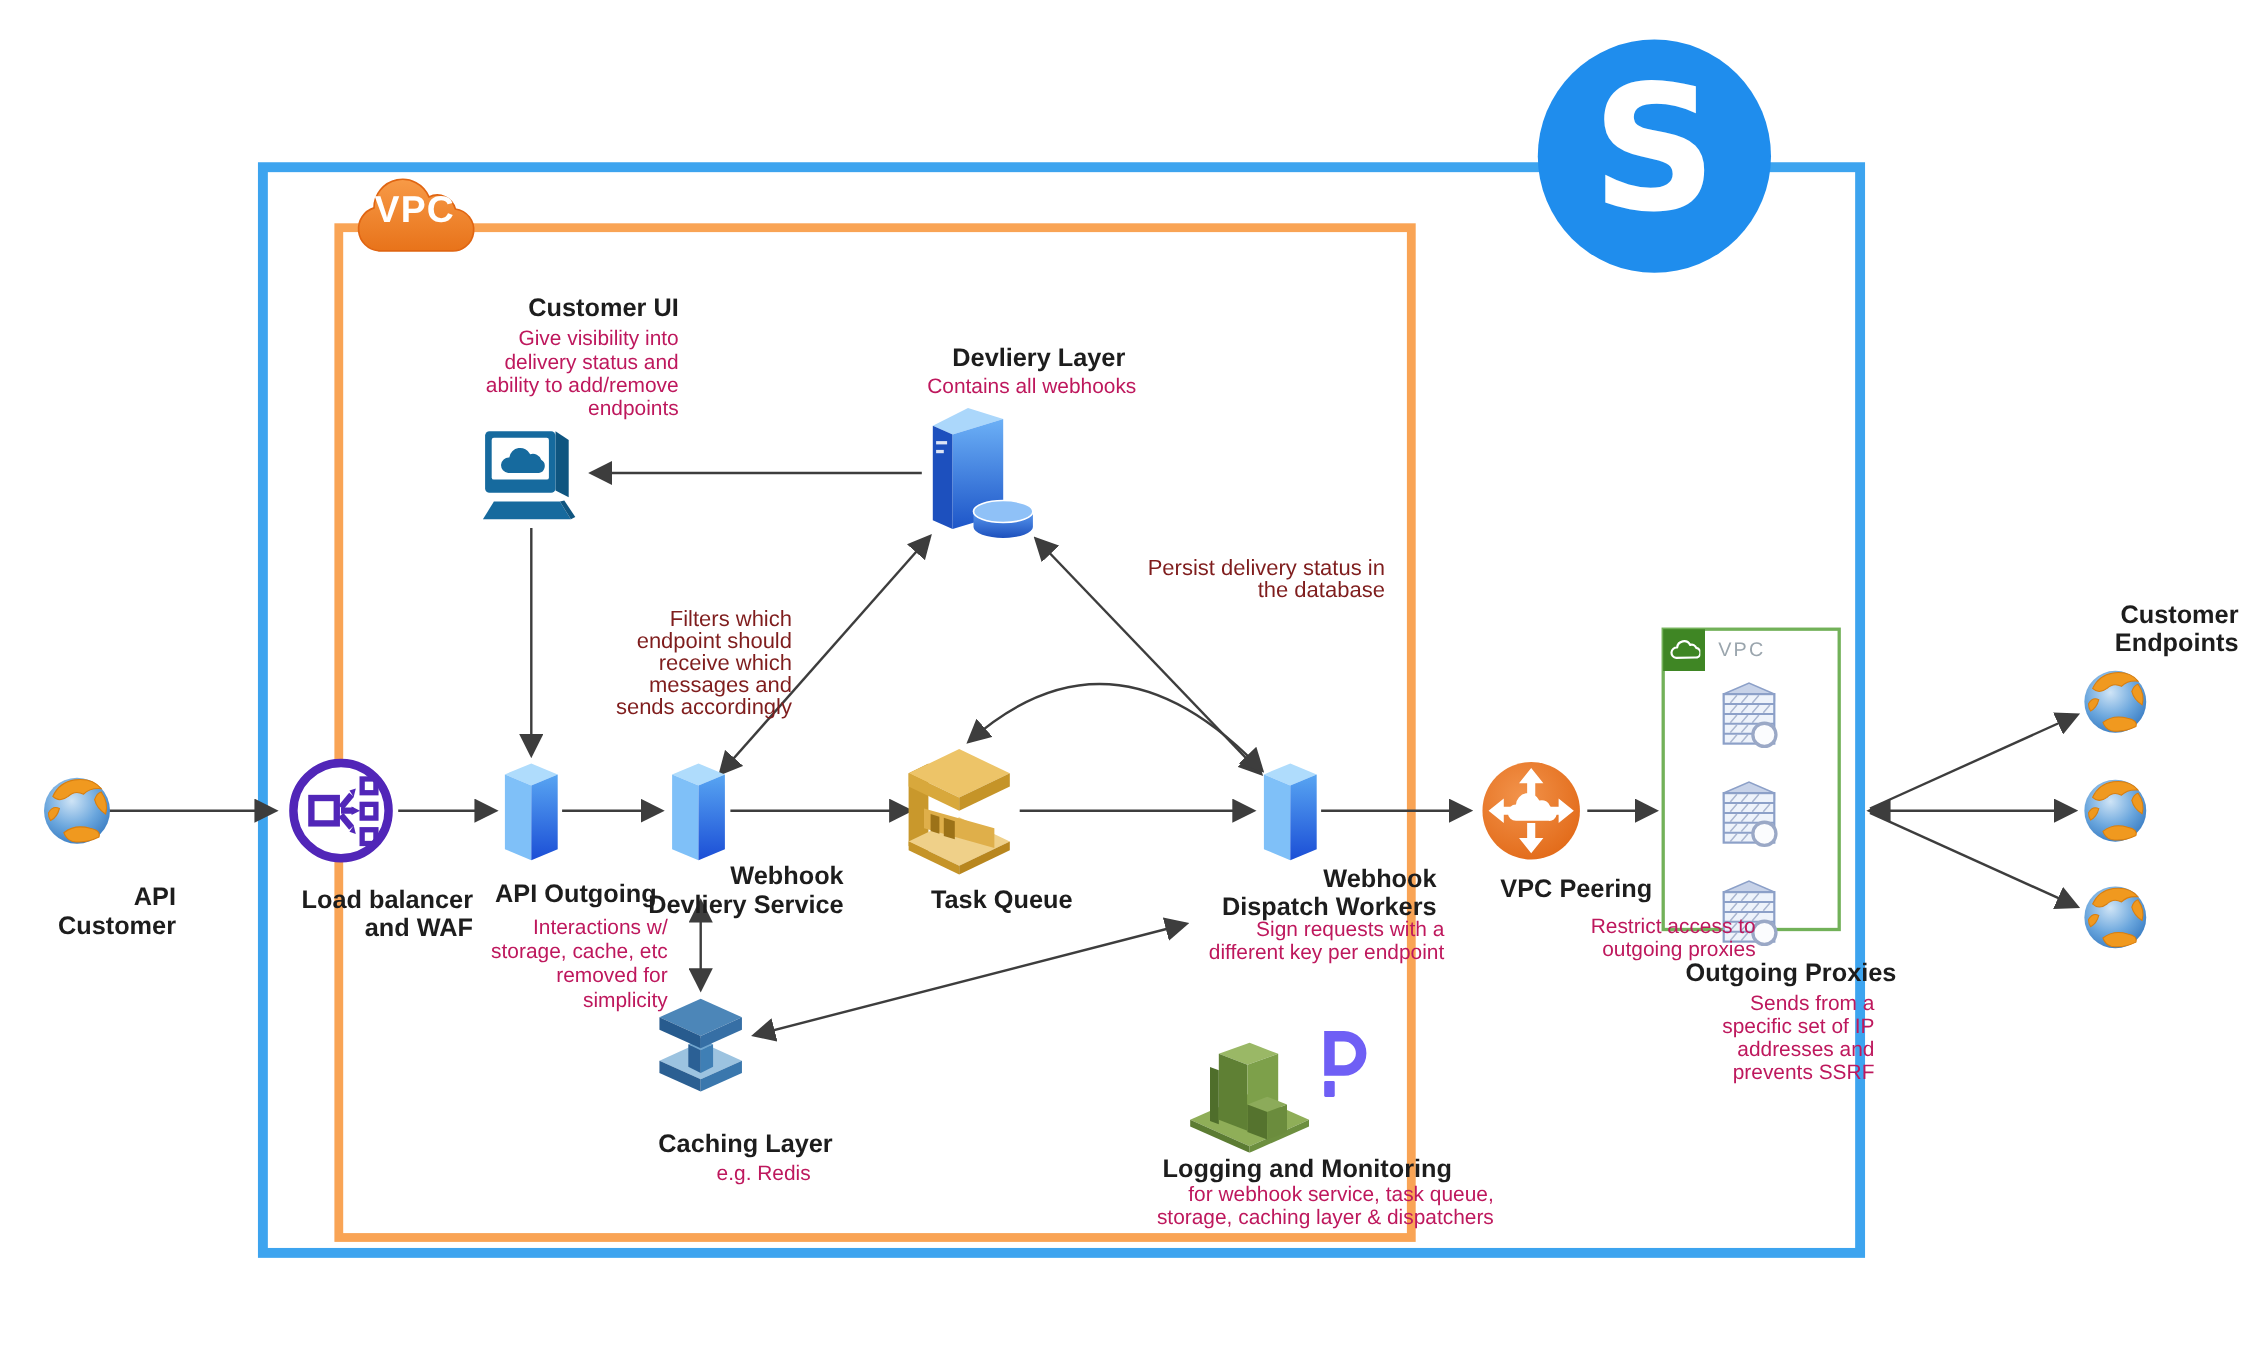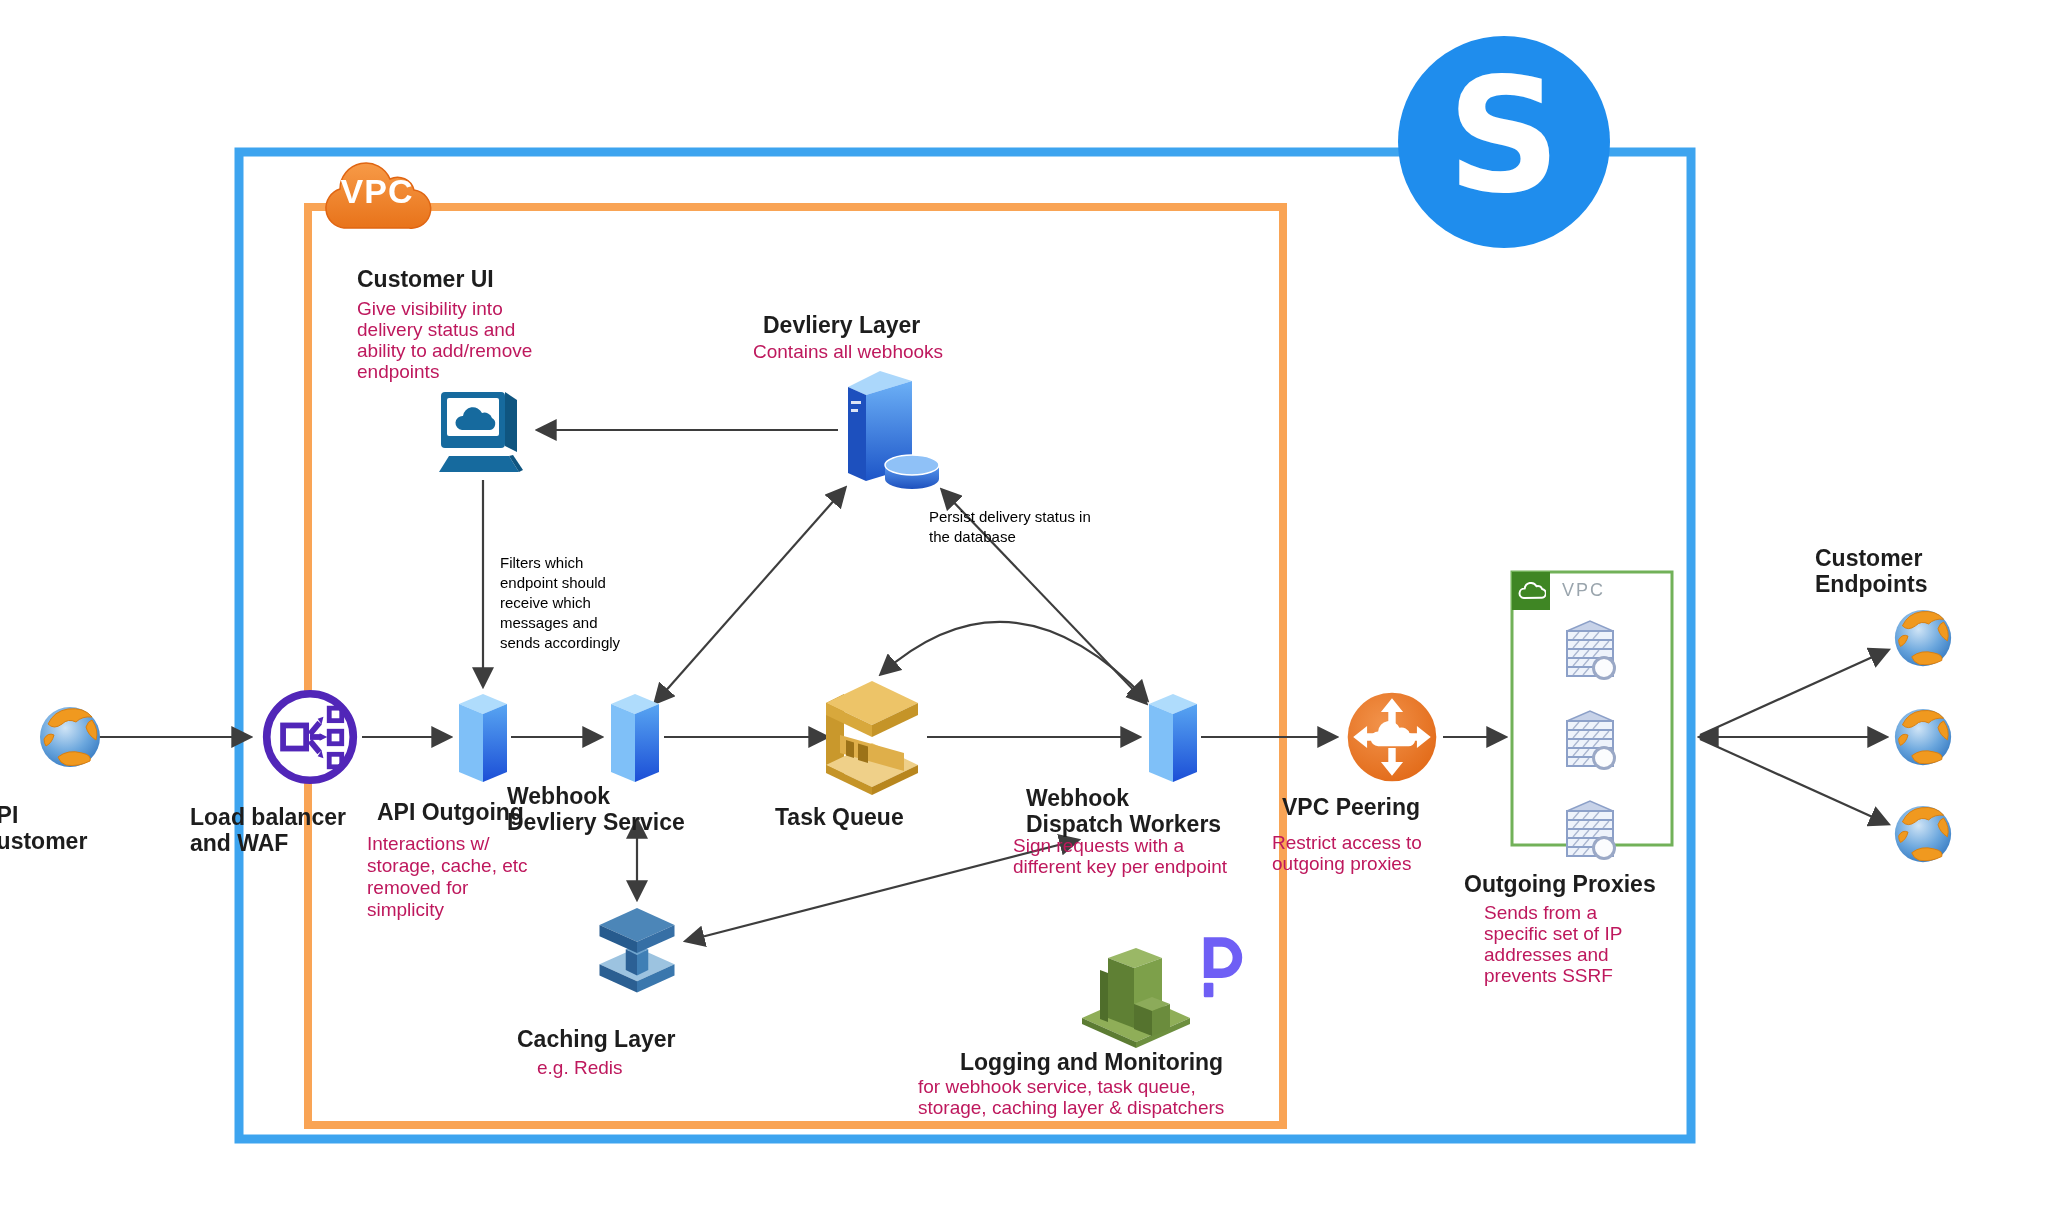--- a/index.html
+++ b/index.html
@@ -1,22 +1,22 @@
 <!DOCTYPE html>
 <html><head>
 <meta charset="utf-8">
 <style>
   html,body{margin:0;padding:0;background:#fff;}
   #canvas{position:relative;width:2048px;height:1225px;background:#ffffff;overflow:hidden;
           font-family:"Liberation Sans","DejaVu Sans",sans-serif;}
   .abs{position:absolute;}
-  .lbl{position:absolute;transform:translateX(-50%);text-align:left;white-space:pre-line;}
+  .lbl{position:absolute;transform:translateX(-50%);text-align:right;white-space:pre-line;}
   .title{font-weight:700;font-size:23px;line-height:26px;color:#1d1d1d;}
   .desc{font-size:19px;line-height:21px;color:#be185d;}
-  .note{font-size:15px;line-height:20px;color:#000000;}
+  .note{font-size:20px;line-height:20px;color:#7f1d1d;}
   #svix-logo{position:absolute;left:1398px;top:36px;width:212px;height:212px;border-radius:50%;
              background:#1f8ded;display:flex;align-items:center;justify-content:center;}
   #svix-logo span{color:#ffffff;font-size:158px;font-weight:700;line-height:1;
                   font-family:"DejaVu Sans",sans-serif;transform:translateY(-6px);}
   #vpc-cloud-label{position:absolute;left:327px;top:172px;width:100px;text-align:center;
                    color:#fff;font-weight:700;font-size:34px;letter-spacing:1px;}
   #green-vpc-label{position:absolute;left:1562px;top:580px;font-size:18px;color:#9aa5ad;letter-spacing:2px;}
   svg{display:block;}
 </style>
 </head>
@@ -301,21 +301,21 @@
   <div class="lbl title" style="left:893px;top:312px;width:260px">Devliery Layer</div>
   <div class="lbl desc" style="left:893px;top:341px;width:280px">Contains all webhooks</div>
   <div class="lbl title" style="left:637px;top:783px;width:260px">Webhook
 Devliery Service</div>
   <div class="lbl title" style="left:875px;top:804px;width:200px">Task Queue</div>
   <div class="lbl title" style="left:1166px;top:785px;width:280px">Webhook
 Dispatch Workers</div>
   <div class="lbl desc" style="left:1163px;top:835px;width:300px">Sign requests with a
 different key per endpoint</div>
   <div class="lbl title" style="left:1392px;top:794px;width:220px">VPC Peering</div>
-  <div class="lbl desc" style="left:1392px;top:832px;width:240px">Restrict access to
+  <div class="lbl desc" style="left:1476px;top:832px;width:240px">Restrict access to
 outgoing proxies</div>
   <div class="lbl title" style="left:1594px;top:871px;width:260px">Outgoing Proxies</div>
   <div class="lbl desc" style="left:1594px;top:902px;width:220px">Sends from a
 specific set of IP
 addresses and
 prevents SSRF</div>
   <div class="lbl title" style="left:1925px;top:545px;width:220px">Customer
 Endpoints</div>
   <div class="lbl title" style="left:637px;top:1026px;width:240px">Caching Layer</div>
   <div class="lbl desc" style="left:637px;top:1057px;width:200px">e.g. Redis</div>

